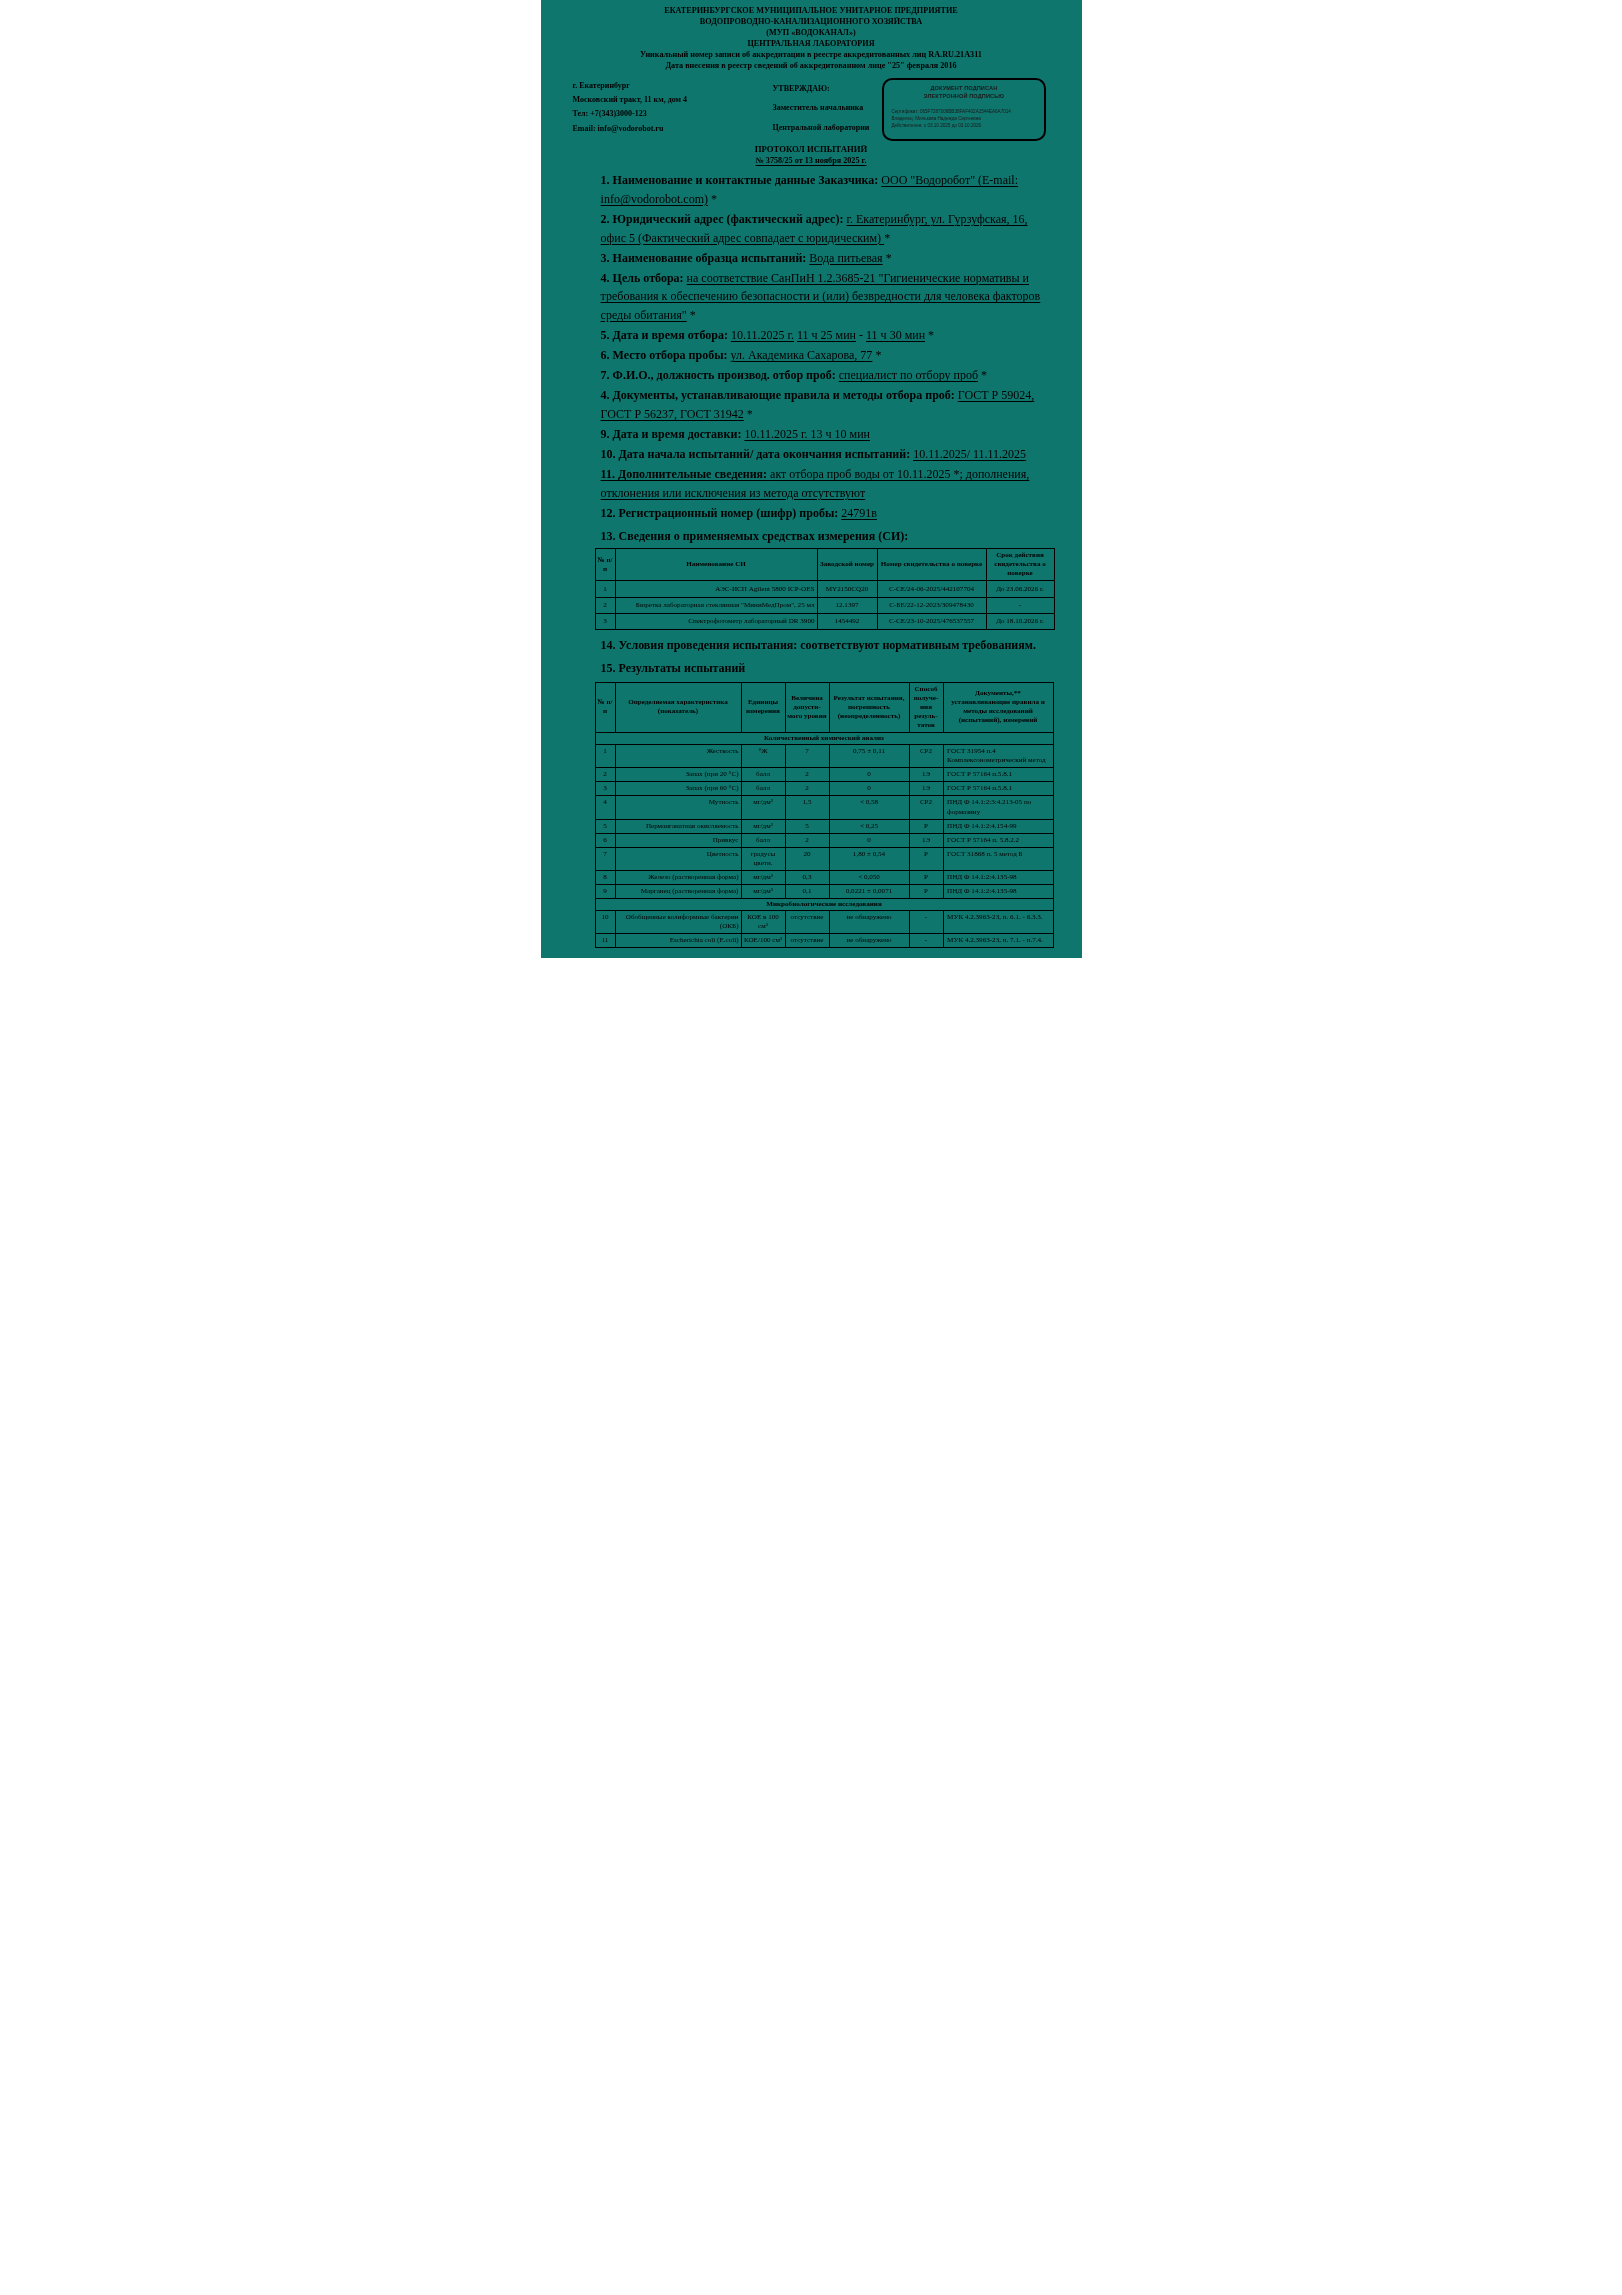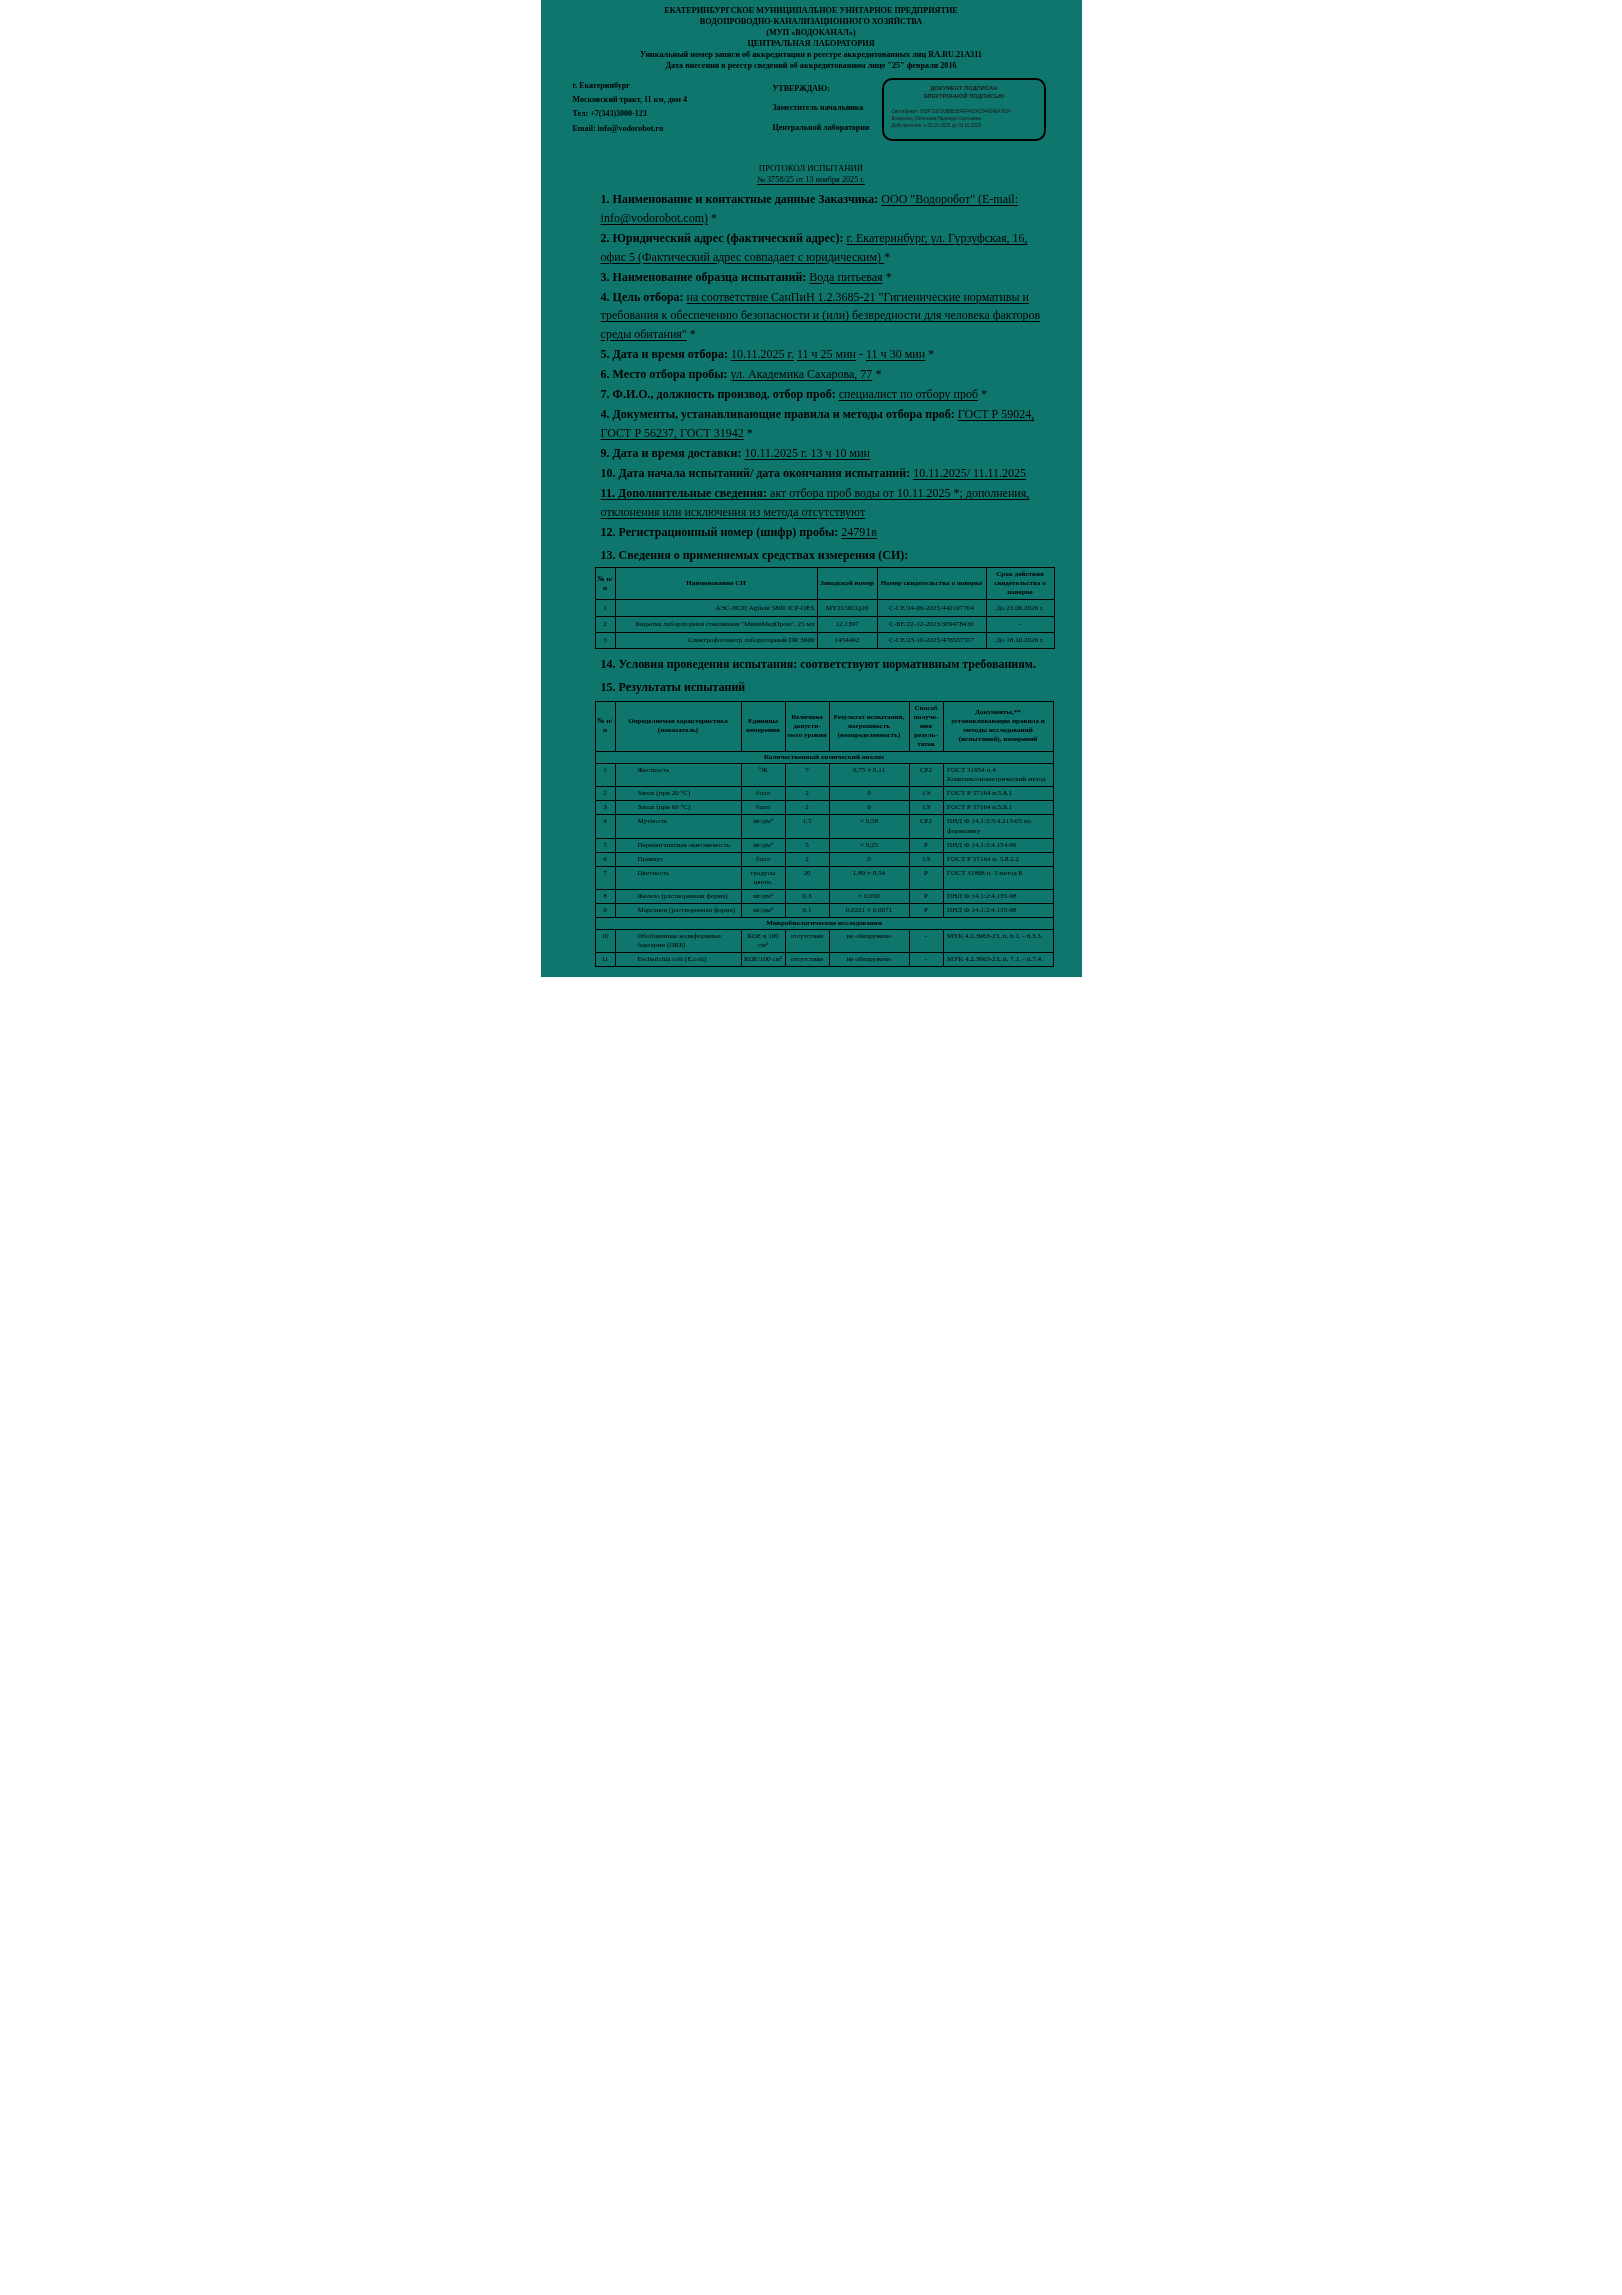--- a/index.html
+++ b/index.html
@@ -18,41 +18,41 @@
   .approve{margin-left:49px;width:115px;font-weight:bold;font-size:8px;line-height:2.45;}
   .stamp{
     margin-left:auto;margin-right:36px;margin-top:-1px;
     width:170px;height:63px;box-sizing:border-box;
     border:2px solid #000;border-radius:10.2px;padding:4.1px 7.1px 3.1px;
     font-family:"Liberation Sans","DejaVu Sans",sans-serif;color:#1a1a1a;
   }
   .stamp-title{text-align:center;font-size:5.6px;font-weight:600;line-height:1.35;margin-top:1.5px;letter-spacing:0.1px;}
   .stamp-details{margin-top:7.6px;font-size:4.6px;line-height:1.55;}
   
-  .doc-title{text-align:center;font-weight:normal;margin-top:22px;}
+  .doc-title{text-align:center;font-weight:bold;margin-top:3px;}
   .doc-title .t1{font-size:8.7px;}
   .doc-title .t2{font-size:8.2px;margin-top:2.5px;}
   .doc-title .t2 .u{text-decoration-thickness:1.3px;}
   
   .content{padding:6.1px 30px 5.1px 54px;}
   .item{margin:0 0 1.5px 6.1px;font-size:12px;line-height:1.55;}
   .item-13{margin:4.1px 0 3.1px 6.1px;}
   .item-14{margin:6.1px 0 3.1px 6.1px;}
   .item-15{margin:4.1px 0 4.1px 6.1px;}
   
   .doc-table{border-collapse:collapse;width:458px;margin:2px 0 4.1px;border:1.5px solid #000;table-layout:fixed;}
   .doc-table th,.doc-table td{
     border:0.5px solid #000;border-top-width:1.5px;border-bottom-width:1.5px;
     font-size:7.1px;line-height:1.28;box-sizing:border-box;word-wrap:break-word;
   }
   .doc-table th{font-weight:bold;text-align:center;vertical-align:middle;padding:2px 1.5px;}
   .doc-table td{vertical-align:top;text-align:center;padding:2px 2px;}
   .si-table td{padding:3.1px 2px;}
   .si-table td:nth-child(2){text-align:right;padding-left:13px;}
-  .res-table td:nth-child(2){text-align:left;padding-left:22px;}
+  .res-table td:nth-child(2){text-align:right;padding-left:10px;}
   .res-table td:nth-child(7){text-align:left;padding-left:3.6px;}
   .section-row td{font-weight:bold;text-align:center;padding:1px 1.5px;border-top-width:1.5px;border-bottom-width:1.5px;margin-left:42px;}
 </style>
 </head>
 <body>
 
 <div class="page">
 
   <div class="org-header">
     <div>ЕКАТЕРИНБУРГСКОЕ МУНИЦИПАЛЬНОЕ УНИТАРНОЕ ПРЕДПРИЯТИЕ</div>

